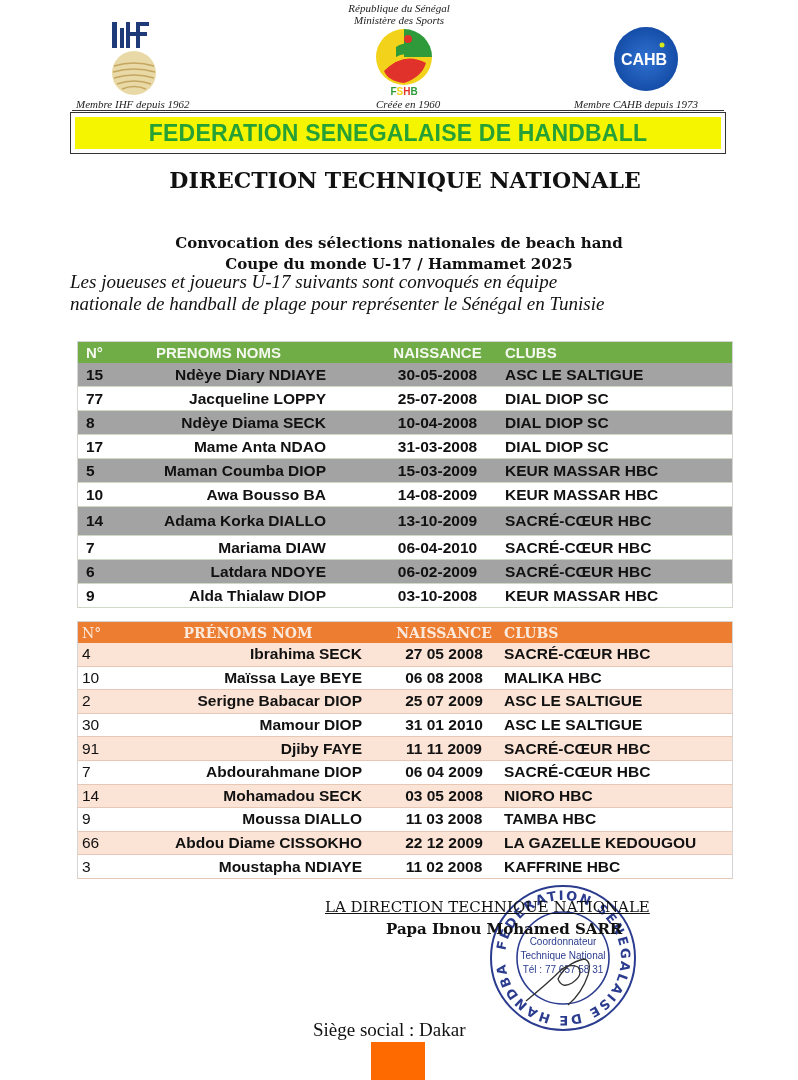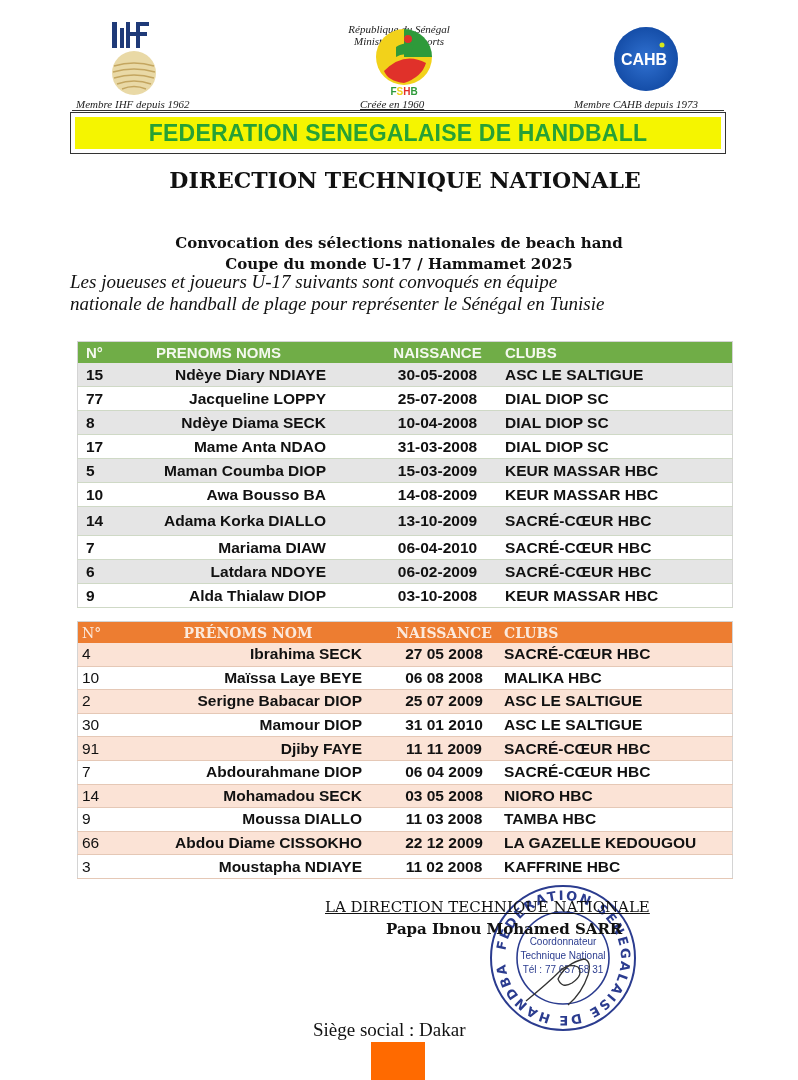--- a/index.html
+++ b/index.html
@@ -4,21 +4,21 @@
 <style>
   html, body { margin: 0; padding: 0; }
   body {
     width: 798px; height: 1080px; background: #ffffff; position: relative; overflow: hidden;
     font-family: "DejaVu Serif", serif; color: #111;
   }
   .abs { position: absolute; }
   .it { font-family: "Liberation Serif", serif; font-style: italic; font-size: 11px; color: #222; }
 
   
-  .rep { left: 0; width: 798px; text-align: center; line-height: 12px; margin-top: 21px; }
+  .rep { left: 0; width: 798px; text-align: center; line-height: 12px; }
   .logo-ihf { left: 98px; top: 20px; width: 70px; height: 80px; }
   .logo-fsh { left: 370px; top: 27px; width: 68px; height: 72px; }
   .logo-cahb { left: 612px; top: 25px; width: 68px; height: 68px; }
   .member-row { top: 98px; left: 60px; width: 680px; height: 14px; }
   .member-row span { position: absolute; top: 0; }
   .hrule { left: 72px; top: 110px; width: 652px; height: 1px; background: #333; }
 
   .fed-box {
     left: 70px; top: 112px; width: 656px; height: 42px; border: 1px solid #333; box-sizing: border-box;
     padding: 4px; background: #fff;
@@ -36,21 +36,21 @@
 
   
   table { border-collapse: collapse; position: absolute; font-family: "Liberation Sans", sans-serif; }
   .tbl-g { left: 77px; top: 341px; width: 656px; border: 1px solid #d4d4d4; }
   .tbl-o { left: 77px; top: 621px; width: 656px; border: 1px solid #d4d4d4; }
   th { text-align: left; font-weight: bold; color: #f4f8ee; padding: 0; height: 21px; font-size: 15px; }
   .tbl-g th { background: #70ad47; font-family: "Liberation Sans", sans-serif; }
   .tbl-o th { background: #ed7d31; font-family: "DejaVu Serif", serif; color: #fbe9dc; font-size: 14px; }
   td { padding: 0; font-size: 15.5px; font-weight: bold; color: #111; }
   .tbl-g td { height: 23px; border-bottom: 1px solid #cfd9c6; }
-  .tbl-g tr.alt td { background: #e5e5e5; }
+  .tbl-g tr.alt td { background: #a3a3a3; }
   .tbl-g tr.tall td { height: 28px; }
   .tbl-o td { height: 22.6px; border-bottom: 1px solid #e5c8b6; }
   .tbl-o tr.alt td { background: #fbe3d6; }
   .c-num { width: 50px; padding-left: 8px !important; }
   .tbl-o .c-num { font-weight: normal; padding-left: 4px !important; }
   .c-name { width: 190px; text-align: right; padding-right: 42px !important; }
   .tbl-g th.c-name { text-align: left; padding-left: 20px !important; padding-right: 0 !important; }
   .tbl-o th.c-name { text-align: center; padding-right: 20px !important; }
   .c-birth { width: 135px; text-align: center; padding-left: 0; }
   .tbl-o .c-name { width: 230px; padding-right: 22px !important; }
@@ -115,21 +115,21 @@
           <stop offset="1" stop-color="#0b3a8a"></stop>
         </radialGradient>
       </defs>
     <text x="32" y="40" font-family="Liberation Sans, sans-serif" font-size="16" font-weight="bold" text-anchor="middle" fill="#ffffff">CAHB</text>
     <circle cx="50" cy="20" r="2.5" fill="#d6e81a"></circle>
   </svg>
 </div>
 
 <div class="abs member-row">
   <span class="it" style="left:16px;">Membre IHF depuis 1962</span>
-  <span class="it" style="left:300px;text-decoration:underline;">Créée en 1960</span>
+  <span class="it" style="left:316px;">Créée en 1960</span>
   <span class="it" style="left:514px;">Membre CAHB depuis 1973</span>
 </div>
 <div class="abs hrule"></div>
 
 <div class="abs fed-box">
   <div class="fed-inner">FEDERATION SENEGALAISE DE HANDBALL</div>
 </div>
 
 <div class="abs dtn">DIRECTION TECHNIQUE NATIONALE</div>
 <div class="abs sub" style="top:198px;">Convocation des sélections nationales de beach hand</div>

